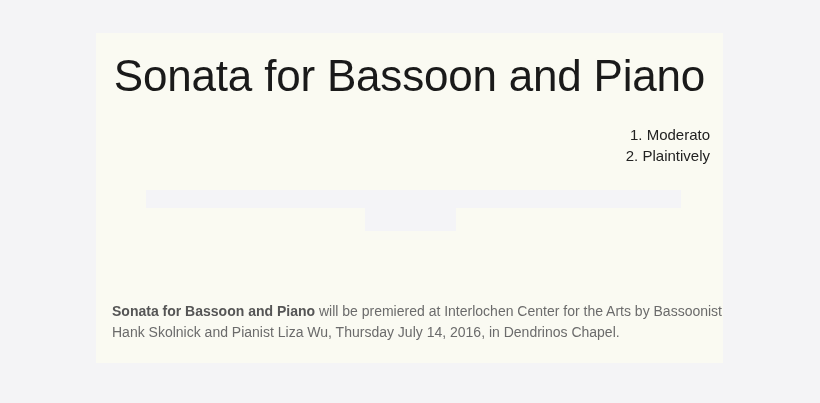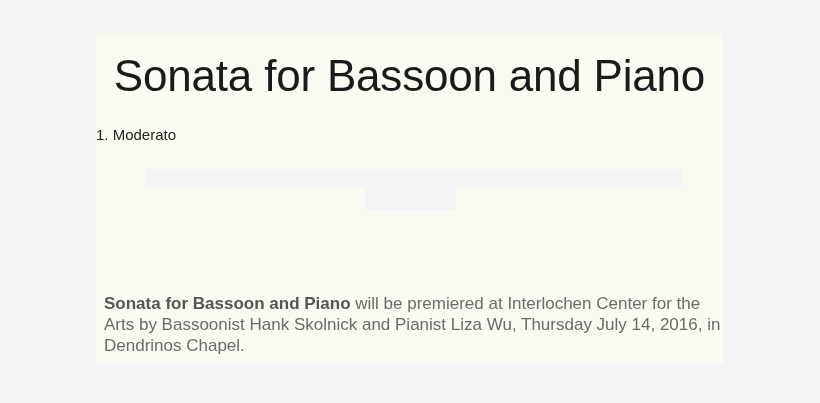--- a/index.html
+++ b/index.html
@@ -38,24 +38,24 @@
     font-size: 44px;
     font-weight: normal;
     line-height: 1.15;
     color: #1a1a1a;
     text-align: center;
     letter-spacing: -0.2px;
   }
 
   
   #movement-list {
-    margin: 0;
+    margin: 13px;
     padding: 0;
     list-style: none;
-    text-align: left;
+    text-align: right;
     margin-top: 22px;
   }
   #movement-list li {
     font-size: 15px;
     line-height: 21px;
     color: #222222;
   }
 
   
   #media-embed {
@@ -75,42 +75,43 @@
     position: absolute;
     left: 269px;
     top: 27px;
     width: 91px;
     height: 23px;
     background: #f4f4f7;
   }
 
   
   #premiere-note {
-    margin: 8px;
+    margin: 16px;
     padding-top: 5px;
-    font-size: 17px;
+    font-size: 14px;
     line-height: 21px;
     color: #6b6b6b;
   }
   #premiere-note .lead {
     font-weight: bold;
     color: #555555;
   }
 </style>
 </head>
 <body>
 
 <div id="page">
 
   <div id="content-card">
 
     <h1 id="work-title">Sonata for Bassoon and Piano</h1>
 
     <ol id="movement-list">
       <li>1. Moderato</li>
+      <li>2. Plaintively</li>
     </ol>
 
     <div id="media-embed">
       <div id="embed-bar-wide"></div>
       <div id="embed-bar-small"></div>
     </div>
 
   </div>
 
   <p id="premiere-note" style="position:absolute; left:96px; top:280px; width:627px;">

